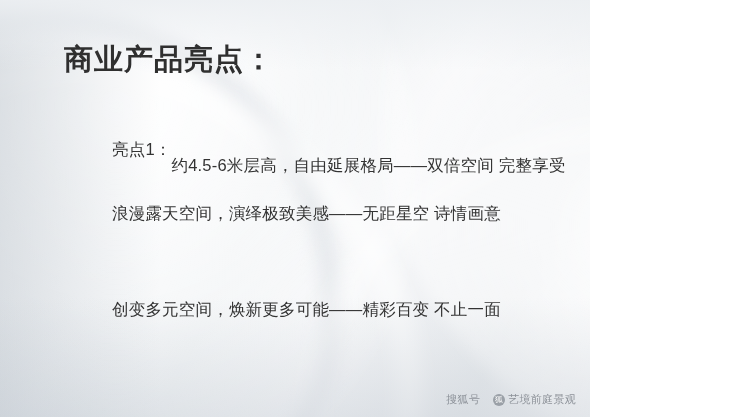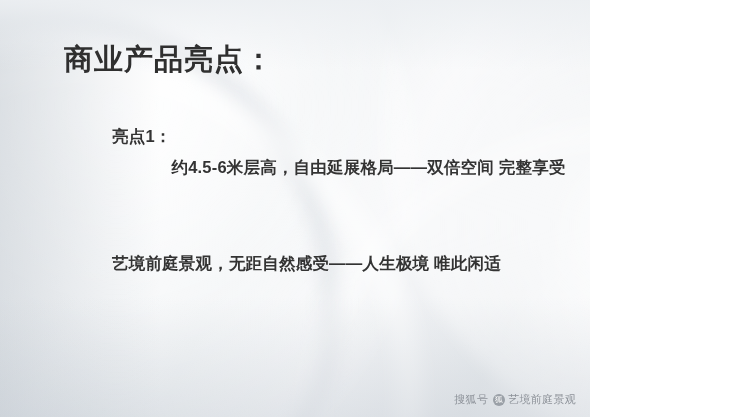--- a/index.html
+++ b/index.html
@@ -113,22 +113,23 @@
 
   .points {
     position: absolute;
     left: 112px;
     top: 126px;
     width: 600px;
   }
   .point-row {
     height: 48px;
     display: flex;
+    align-items: center;
     font-size: 16.5px;
-    font-weight: bold;
+    font-weight: normal;
     color: #333333;
     white-space: nowrap;
     letter-spacing: 0.2px;
   }
   .point-label {
     color: #333333;
   }
   .point-text {
     color: #333333;
     margin-top: 31px;
@@ -138,21 +139,21 @@
     position: absolute;
     right: 14px;
     bottom: 10px;
     display: flex;
     align-items: center;
     font-size: 11px;
     color: #8d9299;
     letter-spacing: 0.3px;
   }
   .wm-prefix {
-    margin-right: 5px;
+    margin-right: 13px;
   }
   .wm-logo {
     display: inline-flex;
     align-items: center;
     justify-content: center;
     width: 12px;
     height: 12px;
     border-radius: 50%;
     background: #9aa0a7;
     color: #ffffff;
@@ -176,25 +177,26 @@
   <div class="bg-shadow-bottom"></div>
 
   <div class="title">商业产品亮点：</div>
 
   <div class="points">
     <div class="point-row">
       <span class="point-label">亮点1：</span>
       <span class="point-text">约4.5-6米层高，自由延展格局——双倍空间 完整享受</span>
     </div>
     <div class="point-row">
-    </div>
-    <div class="point-row">
-      <span class="point-text">艺境前庭景观，无距自然感受——人生极境 唯此闲适</span>
-    </div>
-    <div class="point-row">
+      <span class="point-text">浪漫露天空间，演绎极致美感——无距星空 诗情画意</span>
+    </div>
+    <div class="point-row">
+    </div>
+    <div class="point-row">
+      <span class="point-text">创变多元空间，焕新更多可能——精彩百变 不止一面</span>
     </div>
   </div>
 
   <div class="watermark">
     <span class="wm-prefix">搜狐号</span>
     <span class="wm-logo">狐</span>
     <span>艺境前庭景观</span>
   </div>
 </div>
 

